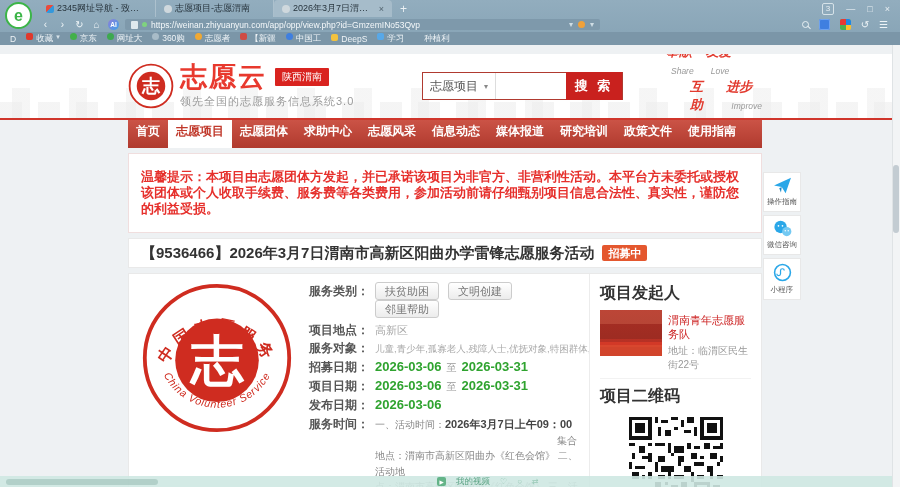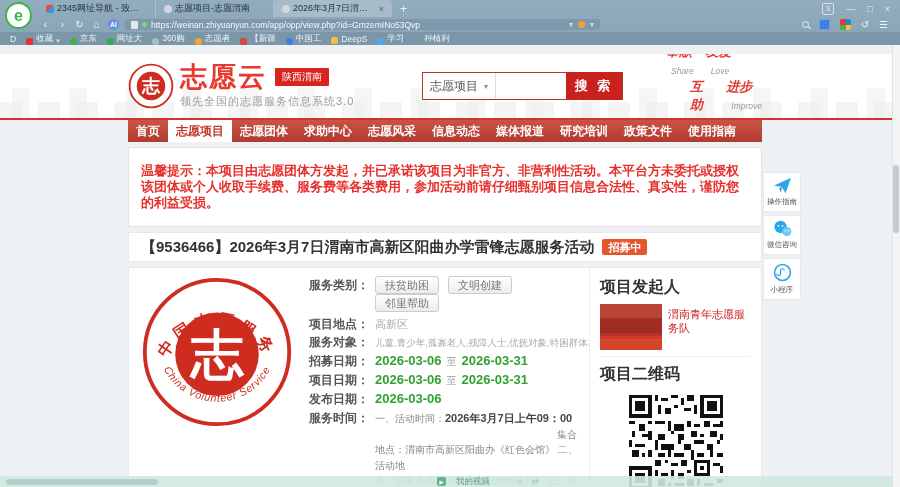--- a/index.html
+++ b/index.html
@@ -43,21 +43,21 @@
     transform:rotate(45deg); right:-3px; bottom:-1px; }
   .bluegrid { width:11px; height:11px; background:#3f7fe0; border-radius:2px;
     box-shadow:inset 0 0 0 1px #6ea2ef; }
   .quadico { width:11px; height:11px; border-radius:2px;
     background:linear-gradient(90deg,#4caf50 50%,#fbc02d 50%); position:relative; }
   .quadico::after { content:""; position:absolute; left:0; top:0; width:100%; height:50%;
     background:linear-gradient(90deg,#e53935 50%,#1e88e5 50%); border-radius:2px 2px 0 0; }
 
   .bookmarksbar { height:13px; background:#7b96a8; display:flex; align-items:center; gap:10px;
     padding:0 10px; font-size:8.5px; color:#eef3f6; white-space:nowrap; overflow:hidden; }
-  .bm { display:flex; align-items:flex-end; gap:3px; }
+  .bm { display:flex; align-items:flex-start; gap:3px; }
   .bmdot { width:7px; height:7px; border-radius:2px; flex:none; }
   .bm:nth-of-type(1) .bmdot{ background:#f6c344; border-radius:0; clip-path:polygon(50% 0,63% 35%,100% 38%,72% 60%,82% 100%,50% 76%,18% 100%,28% 60%,0 38%,37% 35%); }
   .bm:nth-of-type(2) .bmdot{ background:#e0382c; }
   .bm:nth-of-type(3) .bmdot{ background:#43b04a; border-radius:50%; }
   .bm:nth-of-type(4) .bmdot{ background:#3da94f; border-radius:50%; }
   .bm:nth-of-type(5) .bmdot{ background:#a8bcc8; border-radius:50%; }
   .bm:nth-of-type(6) .bmdot{ background:#f0a832; border-radius:50%; }
   .bm:nth-of-type(7) .bmdot{ background:#cf4b44; }
   .bm:nth-of-type(8) .bmdot{ background:#3f7fe0; border-radius:50%; }
   .bm:nth-of-type(9) .bmdot{ background:#f2c23e; }
@@ -89,21 +89,21 @@
   .scaret { font-size:8px; color:#888; }
   .searchinput { border:none; outline:none; width:70px; height:100%; font-size:11px; padding:0 4px; }
   .searchbtn { background:#c9211e; color:#fff; border:none; width:56px; height:28px; font-size:13px;
     font-weight:bold; letter-spacing:3px; cursor:pointer; }
   .slogans { margin-left:auto; width:96px; }
   .srow { display:flex; gap:12px; }
   .srow2 { margin-left:24px; margin-top:-1px; }
   .slog .cn { color:#e23a2e; font-weight:bold; font-style:italic; font-size:13px; line-height:13px;margin-top:43px; }
   .slog .en { color:#999; font-style:italic; font-size:8.5px; margin-left:5px; }
 
-  .mainnav { margin-left:128px; width:634px; height:22px;
+  .mainnav { margin-left:128px; width:634px; height:28px;
     background:linear-gradient(#cb5346,#b03a2e); display:flex; }
   .nitem { padding:0 8px; line-height:22px; font-size:12px; color:#fff; font-weight:bold;
     white-space:nowrap; cursor:pointer; }
   .nitem.active { background:#fff; color:#c0392b; }
 
   .cbox { margin-left:128px; width:634px; background:#fff; border:1px solid #e9e9e9; }
   .notice { margin-top:5px; padding:15px 12px; font-size:13px; line-height:16px; color:#e6302c;
     font-weight:bold; border-color:#f0dede; }
   .titlebox { margin-top:5px; height:30px; display:flex; align-items:center; padding:0 12px;
     font-size:15px; font-weight:bold; color:#333; white-space:nowrap; }
@@ -388,20 +388,21 @@
         </div>
 
       </div>
 
       <div class="col-side">
         <div class="sh">项目发起人</div>
         <div class="sponsor">
           <div class="photo"></div>
           <div class="sinfo">
             <a class="sname">渭南青年志愿服务队</a>
+            <span class="saddr">地址：临渭区民生街22号</span>
           </div>
         </div>
         <div class="sh bordered">项目二维码</div>
         <svg class="qr" viewBox="0 0 29 29" shape-rendering="crispEdges">
           <rect width="29" height="29" fill="#fff"></rect>
           <g fill="#111">
             <rect x="0" y="0" width="7" height="7"></rect>
               <rect x="22" y="0" width="7" height="7"></rect>
               <rect x="0" y="22" width="7" height="7"></rect>
             <rect x="1" y="1" width="5" height="5" fill="#fff"></rect>

